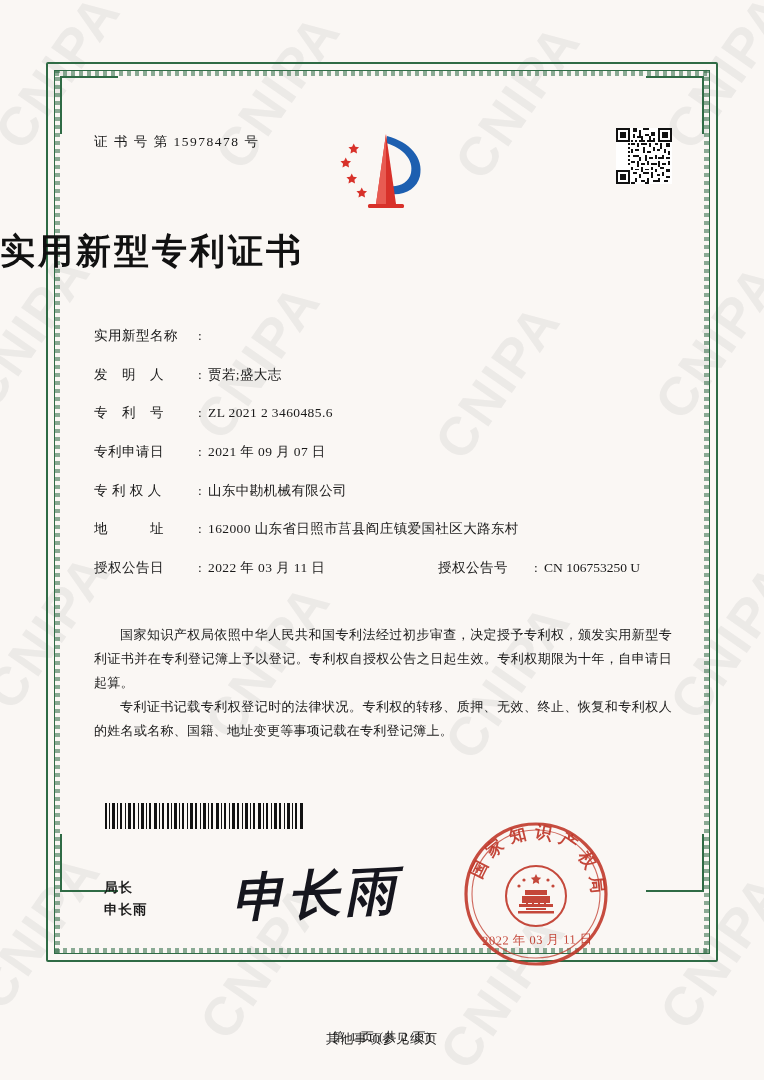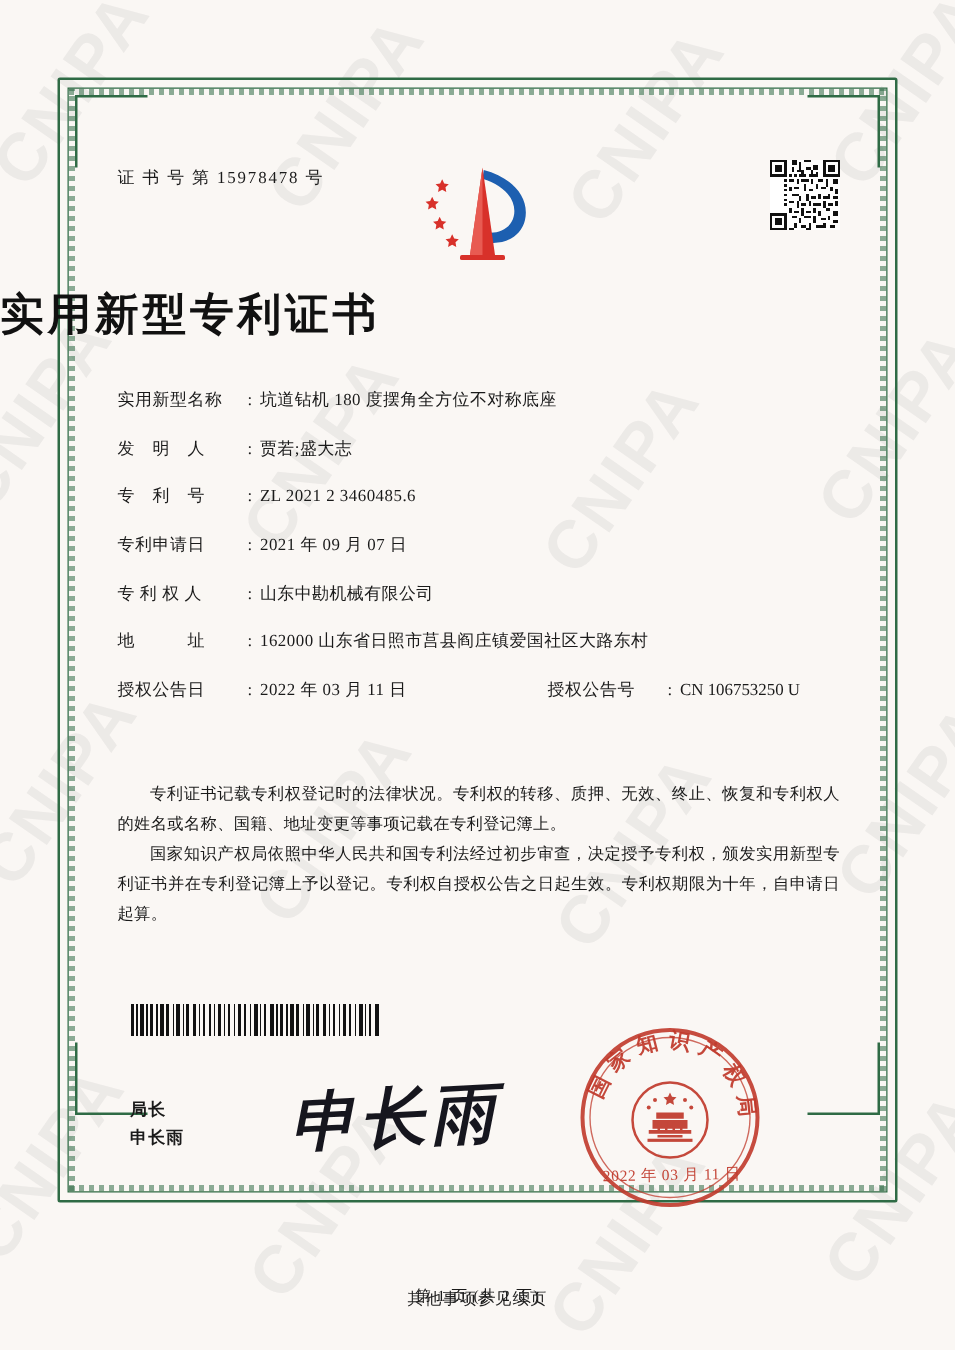--- a/index.html
+++ b/index.html
@@ -110,20 +110,21 @@
     position: absolute;
     left: 94px; top: 312px;
     width: 580px;
     font-size: 13.5px;
   }
   .frow {
     display: flex;
     align-items: flex-end;
     margin-bottom: 22.5px;
     line-height: 1.2;
+    margin-top: 16px;
   }
   .flabel {
     width: 104px;
     flex: 0 0 104px;
     letter-spacing: 0.5px;
   }
   .fcolon { width: 10px; flex: 0 0 10px; }
   .fvalue { flex: 1 1 auto; letter-spacing: 0.4px; }
   .frow.two .fvalue { flex: 0 0 auto; width: 230px; }
   .frow.two .flabel2 { flex: 0 0 96px; letter-spacing: 0.5px; }
@@ -345,21 +346,20 @@
       </g>
     </svg>
   </div>
 
   <div class="main-title">实用新型专利证书</div>
 
   <div class="fields">
     <div class="frow">
       <span class="flabel">实用新型名称</span>
       <span class="fcolon">:</span>
-      <span class="fvalue">坑道钻机 180 度摆角全方位不对称底座</span>
     </div>
     <div class="frow">
       <span class="flabel">发　明　人</span>
       <span class="fcolon">:</span>
       <span class="fvalue">贾若;盛大志</span>
     </div>
     <div class="frow">
       <span class="flabel">专　利　号</span>
       <span class="fcolon">:</span>
       <span class="fvalue">ZL 2021 2 3460485.6</span>
@@ -383,22 +383,22 @@
       <span class="flabel">授权公告日</span>
       <span class="fcolon">:</span>
       <span class="fvalue">2022 年 03 月 11 日</span>
       <span class="flabel2">授权公告号</span>
       <span class="fcolon">:</span>
       <span class="fvalue2">CN 106753250 U</span>
     </div>
   </div>
 
   <div class="body-text">
+    <p>国家知识产权局依照中华人民共和国专利法经过初步审查，决定授予专利权，颁发实用新型专利证书并在专利登记簿上予以登记。专利权自授权公告之日起生效。专利权期限为十年，自申请日起算。</p>
     <p>专利证书记载专利权登记时的法律状况。专利权的转移、质押、无效、终止、恢复和专利权人的姓名或名称、国籍、地址变更等事项记载在专利登记簿上。</p>
-    <p>国家知识产权局依照中华人民共和国专利法经过初步审查，决定授予专利权，颁发实用新型专利证书并在专利登记簿上予以登记。专利权自授权公告之日起生效。专利权期限为十年，自申请日起算。</p>
   </div>
 
   <div class="barcode">
     <svg width="200" height="26" viewBox="0 0 200 26" shape-rendering="crispEdges">
       <rect width="200" height="26" fill="#faf7f4"></rect>
       <g fill="#111">
         <rect x="1" y="0" width="2" height="26"></rect>
           <rect x="5" y="0" width="1" height="26"></rect>
         <rect x="8" y="0" width="3" height="26"></rect>
           <rect x="13" y="0" width="1" height="26"></rect>

